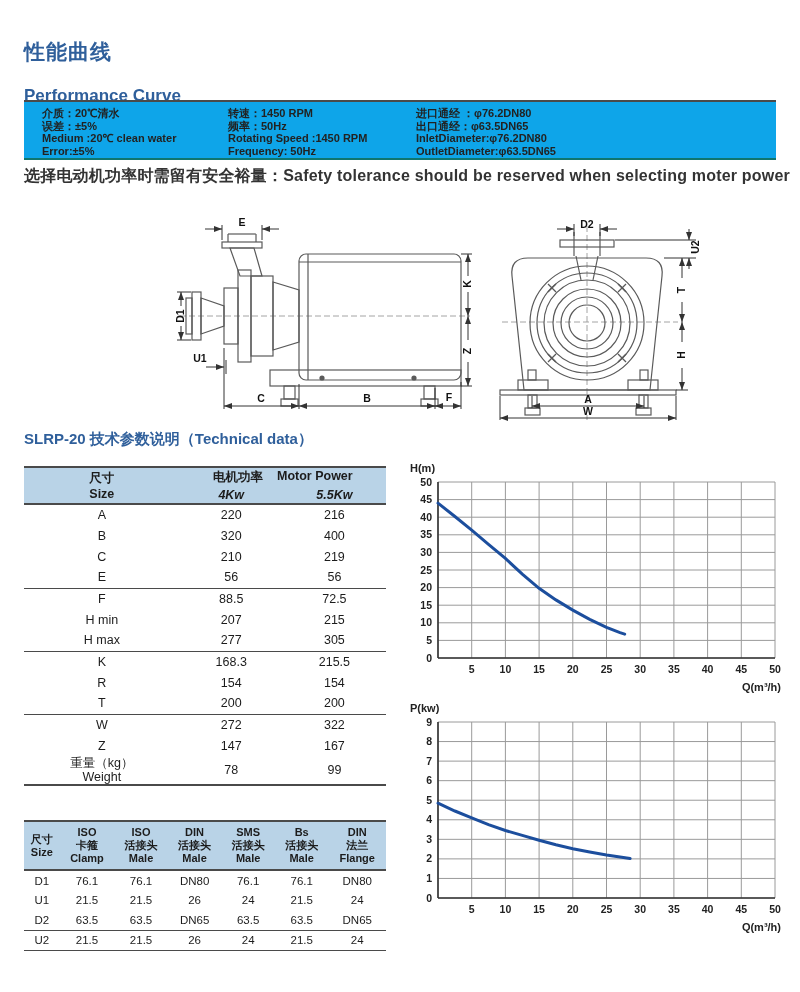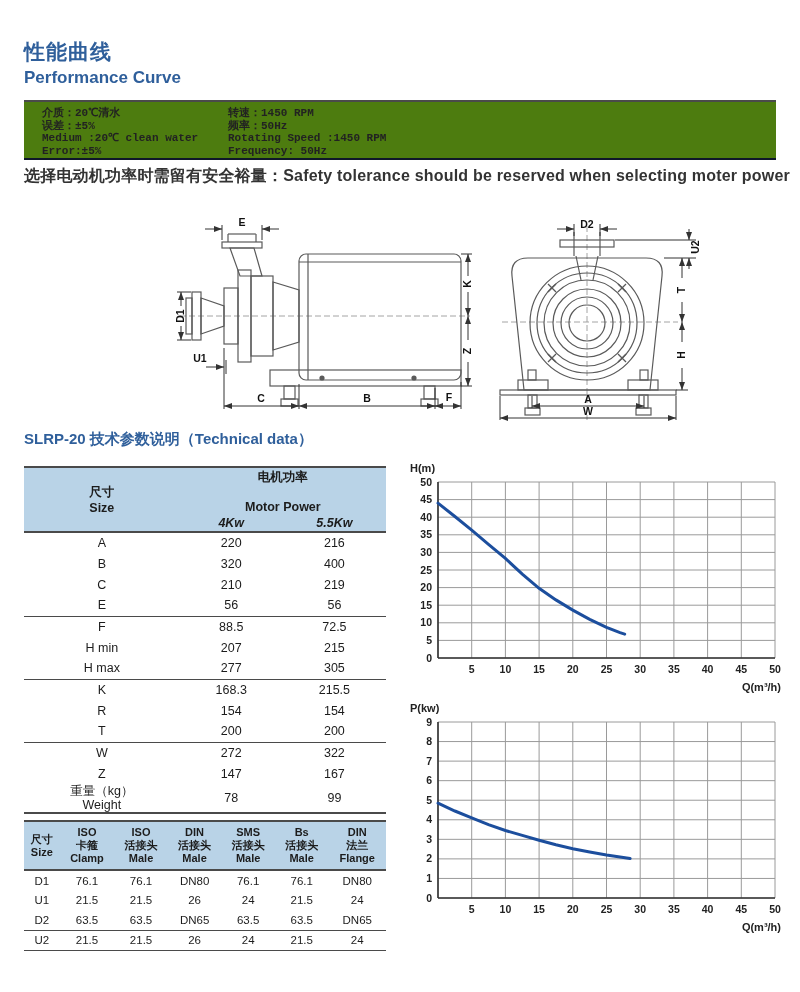--- a/index.html
+++ b/index.html
@@ -2,26 +2,26 @@
 <html><head>
 <meta charset="utf-8">
 <style>
   * { margin:0; padding:0; box-sizing:border-box; }
   body { width:800px; height:992px; background:#ffffff; font-family:"Liberation Sans", sans-serif; color:#1c1c1c; position:relative; overflow:hidden; }
   .abs { position:absolute; }
 
   
   #titles { left:24px; top:38px; }
   .title-cn { font-size:21px; font-weight:600; color:#2f5f9b; letter-spacing:1px; }
-  .title-en { font-size:17px; font-weight:600; color:#2f5f9b; margin-top:2px; }
+  .title-en { font-size:17px; font-weight:600; color:#2f5f9b; margin-top:20px; }
   #tech-title { left:24px; top:430px; font-size:15px; font-weight:700; color:#2f5f9b; }
 
   
-  #spec-band { left:24px; top:100px; width:752px; height:60px; background:#4d7c0f;
-    border-top:2px solid #4a4a4a; border-bottom:2px solid #0f172a; display:flex; padding:5px 0 5px 18px;font-family:Liberation Mono, monospace; }
+  #spec-band { left:24px; top:100px; width:752px; height:60px; background:#0ea5e9;
+    border-top:2px solid #4a4a4a; border-bottom:2px solid #0f766e; display:flex; padding:5px 0 5px 18px; }
   .spec-col { font-size:11px; line-height:12.5px; color:#222; font-weight:600; }
   .spec-col div { min-height:12.5px; white-space:nowrap; }
   .sc1 { width:186px; } .sc2 { width:188px; } .sc3 { width:206px; } .sc4 { width:160px; }
 
   
   #note { left:24px; top:166px; font-size:16px; font-weight:700; color:#333; letter-spacing:0.2px; }
 
   
   #side-view { left:172px; top:216px; }
   #front-view { left:486px; top:220px; }
@@ -30,21 +30,21 @@
   .cl { stroke:#9a9a9a; stroke-width:0.9; stroke-dasharray:6 3; fill:none; }
   .dim { stroke:#333; stroke-width:1; fill:none; }
   .lbl { font-family:"Liberation Sans",sans-serif; font-size:10.5px; font-weight:bold; fill:#111; }
 
   
   table { border-collapse:collapse; }
   #main-table { left:24px; top:466px; width:362px; }
   #main-table thead { background:#b9d3e7; border-top:2px solid #4a4a4a; border-bottom:2px solid #4a4a4a; }
   #main-table th { font-size:12.5px; font-weight:700; color:#1c1c1c; padding:1px 0; }
   #main-table .size-th { width:43%; }
-  .motor-row { display:flex; justify-content:center; gap:14px;flex-direction:column; }
+  .motor-row { display:flex; justify-content:center; gap:14px; }
   #main-table .sub-th { width:28.5%;font-style:italic; }
   #main-table td { font-size:12.5px; text-align:center; height:21px; padding:0; white-space:pre-line; line-height:14px; }
   #main-table tr.sep td { border-bottom:1.6px solid #4a4a4a; }
   #main-table { border-bottom:2px solid #4a4a4a; }
 
   #conn-table { left:24px; top:820px; width:362px; }
   #conn-table thead { background:#b9d3e7; border-top:2px solid #4a4a4a; border-bottom:2px solid #4a4a4a; }
   #conn-table th { font-size:11px; font-weight:700; white-space:pre-line; line-height:13px; padding:4px 0; }
   #conn-table td { font-size:11.5px; text-align:center; height:20px; padding:0; }
   #conn-table tr.sep td { border-bottom:1.4px solid #4a4a4a; }
@@ -67,20 +67,26 @@
     <div>介质：20℃清水</div>
     <div>误差：±5%</div>
     <div>Medium :20℃ clean water</div>
     <div>Error:±5%</div>
   </div>
   <div class="spec-col sc2">
     <div>转速：1450 RPM</div>
     <div>频率：50Hz</div>
     <div>Rotating Speed :1450 RPM</div>
     <div>Frequency: 50Hz</div>
+  </div>
+  <div class="spec-col sc3">
+    <div>进口通经 ：φ76.2DN80</div>
+    <div>出口通经：φ63.5DN65</div>
+    <div>InletDiameter:φ76.2DN80</div>
+    <div>OutletDiameter:φ63.5DN65</div>
   </div>
 </div>
 
 <div class="abs" id="note">选择电动机功率时需留有安全裕量：Safety tolerance should be reserved when selecting moter power</div>
 
 <svg class="abs" id="side-view" width="305" height="208" viewBox="0 0 305 208">
   <defs>
     <marker id="ar1" markerWidth="9" markerHeight="7" refX="8" refY="3" orient="auto-start-reverse">
       <path d="M0,0 L8,3 L0,6 Z" fill="#333"></path>
     </marker>

